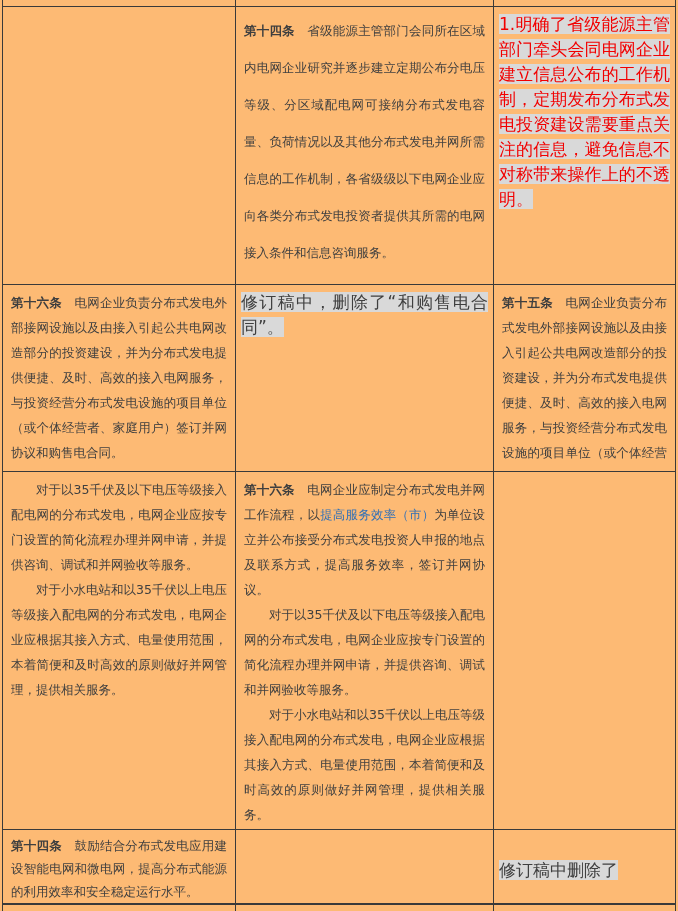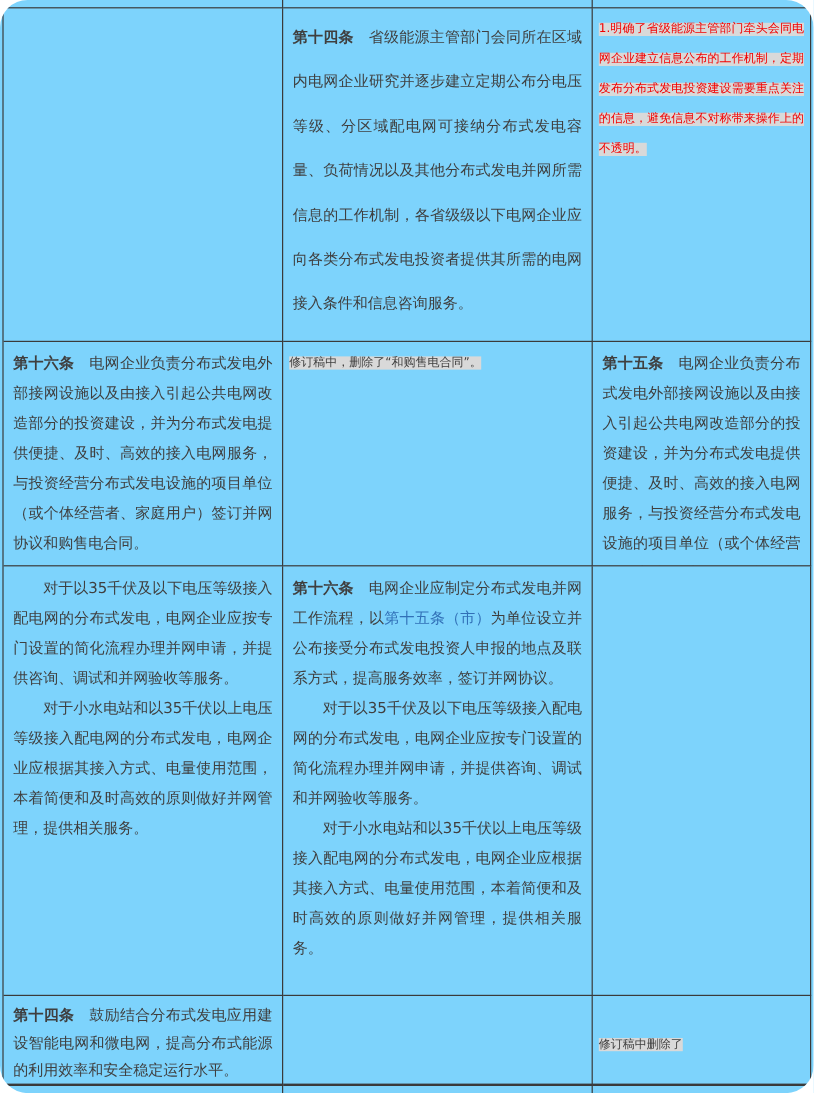--- a/index.html
+++ b/index.html
@@ -12,22 +12,21 @@
   *{margin:0;padding:0;box-sizing:border-box;}
   html,body{background:#ffffff;}
   body{
     font-family:"DejaVu Sans","Liberation Sans",sans-serif;
     color:var(--text);
   }
   .page{
     position:relative;
     width:678px;height:911px;
     overflow:hidden;
-    background:#7dd3fc;
-    border-radius:23px;
+    background:#fdba74;
   }
   .tbl{
     position:absolute;
     left:2px;top:0;
     width:674px;
     display:grid;
     grid-template-columns:233px 258px 182px;
     grid-template-rows:7px 278px 187px 358px 75px 6px;
     border-left:1px solid var(--border);
   }
@@ -36,21 +35,21 @@
     border-bottom:1px solid var(--border);
     overflow:hidden;
     padding:5px 8px;
     font-size:12.5px;
     line-height:25px;
     text-align:justify;
   }
   .cell.sliver{padding:0;}
   .cell.nobot{border-bottom:none;}
   .cell.thickbot{border-bottom:2px solid var(--border);}
-  .cell.rightcol{padding:5px 5px;font-size:10px;}
+  .cell.rightcol{padding:5px 5px;font-size:17px;}
   .cell.lh37{line-height:37px;}
   .cell.tight{line-height:23px;padding-top:4px;}
   .cell.padtop{padding-top:28px;}
   p{margin:0;}
   .ind{text-indent:2em;}
   .term{font-weight:bold;margin-right:1em;}
   .hl{background:var(--highlight);}
   .red{color:var(--red);}
   .blue{color:var(--blue);}
 </style>
@@ -80,21 +79,21 @@
     </div>
     <div class="cell">
       <p><span class="term">第十五条</span><span>电网企业负责分布式发电外部接网设施以及由接入引起公共电网改造部分的投资建设，并为分布式发电提供便捷、及时、高效的接入电网服务，与投资经营分布式发电设施的项目单位（或个体经营者、家庭用户）签订并网协议。</span></p>
     </div>
 
     <div class="cell">
       <p class="ind">对于以35千伏及以下电压等级接入配电网的分布式发电，电网企业应按专门设置的简化流程办理并网申请，并提供咨询、调试和并网验收等服务。</p>
       <p class="ind">对于小水电站和以35千伏以上电压等级接入配电网的分布式发电，电网企业应根据其接入方式、电量使用范围，本着简便和及时高效的原则做好并网管理，提供相关服务。</p>
     </div>
     <div class="cell">
-      <p><span class="term">第十六条</span><span>电网企业应制定分布式发电并网工作流程，以</span><span class="blue">第十五条（市）</span><span>为单位设立并公布接受分布式发电投资人申报的地点及联系方式，提高服务效率，签订并网协议。</span></p>
+      <p><span class="term">第十六条</span><span>电网企业应制定分布式发电并网工作流程，以</span><span class="blue">提高服务效率（市）</span><span>为单位设立并公布接受分布式发电投资人申报的地点及联系方式，提高服务效率，签订并网协议。</span></p>
       <p class="ind">对于以35千伏及以下电压等级接入配电网的分布式发电，电网企业应按专门设置的简化流程办理并网申请，并提供咨询、调试和并网验收等服务。</p>
       <p class="ind">对于小水电站和以35千伏以上电压等级接入配电网的分布式发电，电网企业应根据其接入方式、电量使用范围，本着简便和及时高效的原则做好并网管理，提供相关服务。</p>
     </div>
     <div class="cell rightcol"></div>
 
     <div class="cell tight thickbot">
       <p><span class="term">第十四条</span><span>鼓励结合分布式发电应用建设智能电网和微电网，提高分布式能源的利用效率和安全稳定运行水平。</span></p>
     </div>
     <div class="cell thickbot"></div>
     <div class="cell rightcol padtop thickbot">

